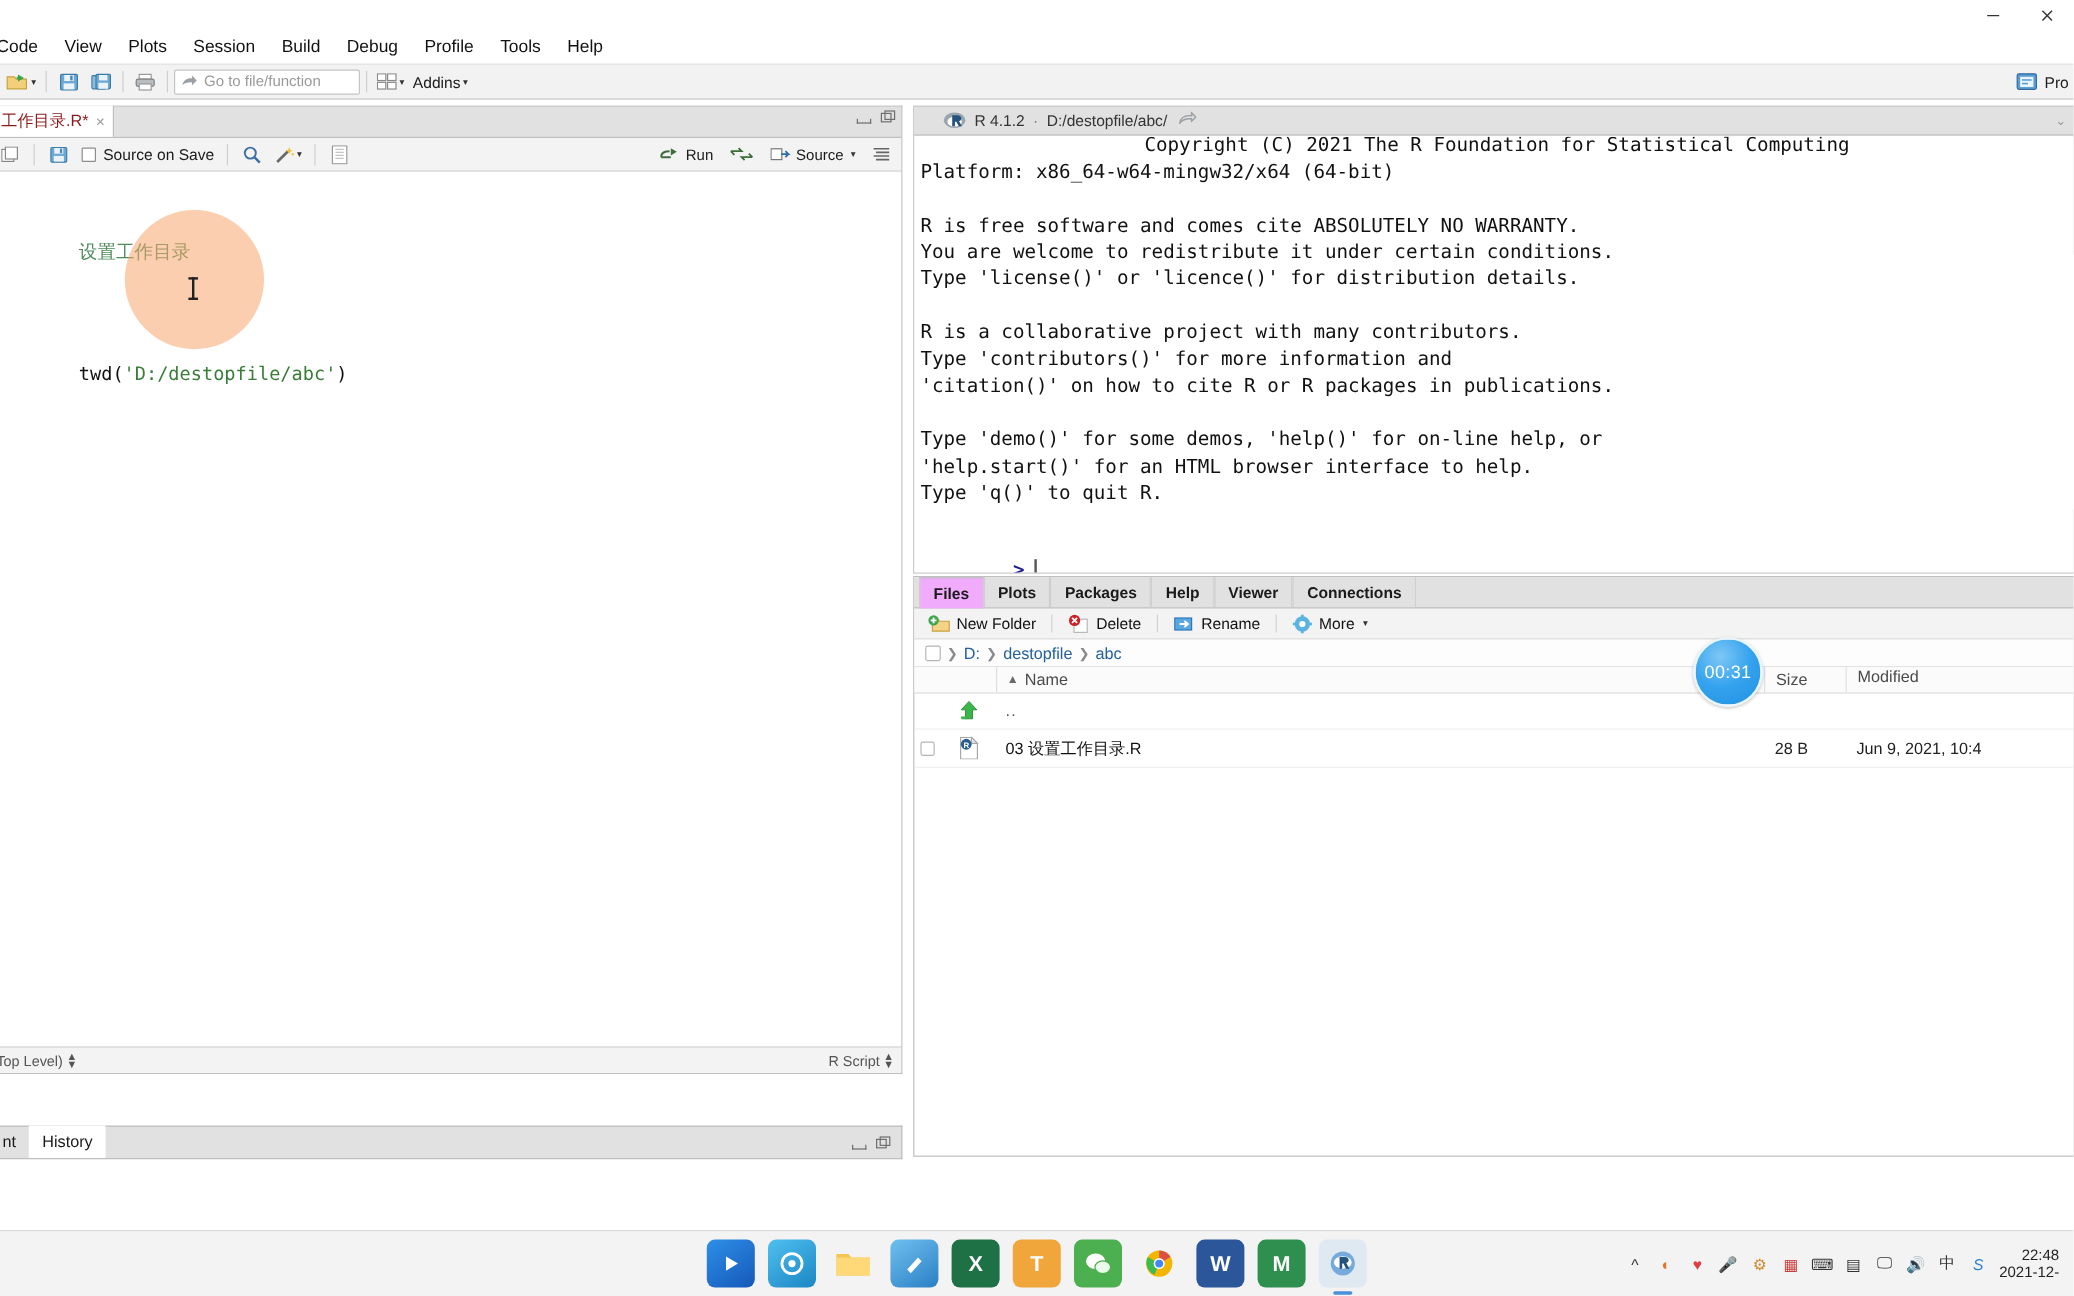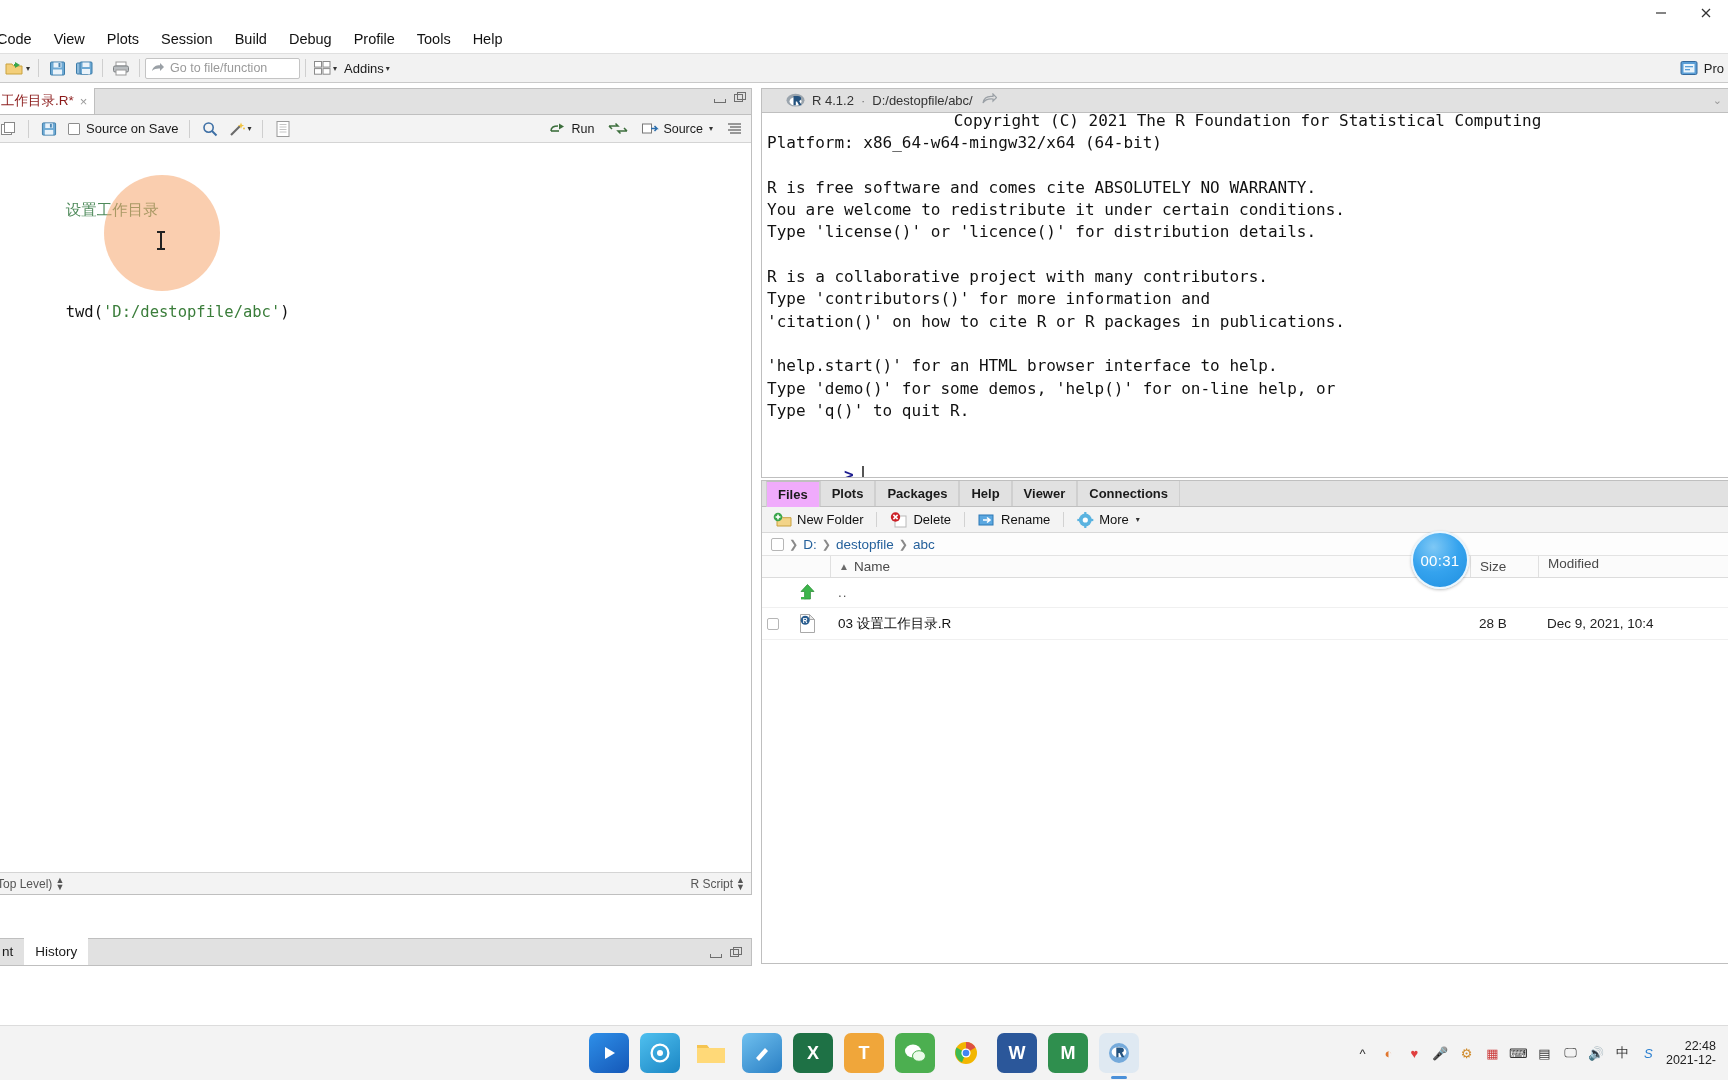--- a/index.html
+++ b/index.html
@@ -451,22 +451,22 @@
       <div class="con-line">Platform: x86_64-w64-mingw32/x64 (64-bit)</div>
       <div class="con-line">&nbsp;</div>
       <div class="con-line">R is free software and comes cite ABSOLUTELY NO WARRANTY.</div>
       <div class="con-line">You are welcome to redistribute it under certain conditions.</div>
       <div class="con-line">Type 'license()' or 'licence()' for distribution details.</div>
       <div class="con-line">&nbsp;</div>
       <div class="con-line">R is a collaborative project with many contributors.</div>
       <div class="con-line">Type 'contributors()' for more information and</div>
       <div class="con-line">'citation()' on how to cite R or R packages in publications.</div>
       <div class="con-line">&nbsp;</div>
+      <div class="con-line">Type 'demo()' for some demos, 'help()' for on-line help, or</div>
       <div class="con-line">'help.start()' for an HTML browser interface to help.</div>
-      <div class="con-line">Type 'demo()' for some demos, 'help()' for on-line help, or</div>
       <div class="con-line">Type 'q()' to quit R.</div>
       <div class="con-line" style="margin-top:20px;">
         <span class="con-prompt">&gt;</span><span class="caret-blk"></span>
       </div>
     </div>
   </div>
 
   <div class="pane" id="files-pane">
     <div class="ftabs">
       <div class="ftab active">Files</div>
@@ -566,21 +566,21 @@
       <div class="ricon">
         <svg width="17" height="19" viewBox="0 0 17 19">
           <path d="M1.5 0.5 h9 l5 5 v13 h-14 Z" fill="#fff" stroke="#a9a9a9"></path>
           <path d="M10.5 0.5 v5 h5 Z" fill="#e8e8e8" stroke="#a9a9a9"></path>
           <circle cx="6.2" cy="6.2" r="4.5" fill="#2a5d8f"></circle>
           <text x="6.2" y="9.1" font-size="6.6" fill="#fff" text-anchor="middle" font-family="Liberation Sans, sans-serif" font-weight="bold">R</text>
         </svg>
       </div>
       <div class="rname">03 设置工作目录.R</div>
       <div class="rsize">28 B</div>
-      <div class="rmod">Dec 9, 2021, 10:4</div>
+      <div class="rmod">Jun 9, 2021, 10:4</div>
     </div>
   </div>
 
   <div id="bottomleft">
     <div class="btab">nt</div>
     <div class="btab active">History</div>
     <div style="margin-left:auto;display:flex;gap:7px;padding-right:8px;padding-bottom:7px;">
       <span class="minmax">
           <span class="m1"></span>
         </span>

